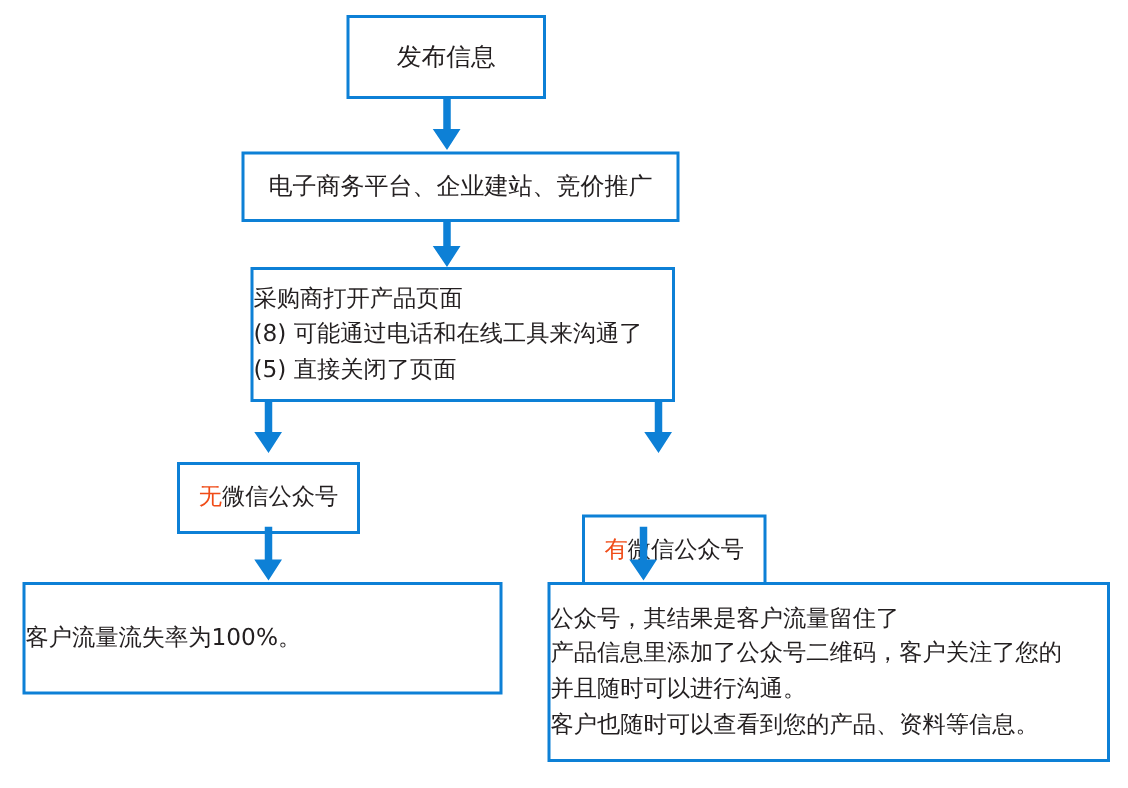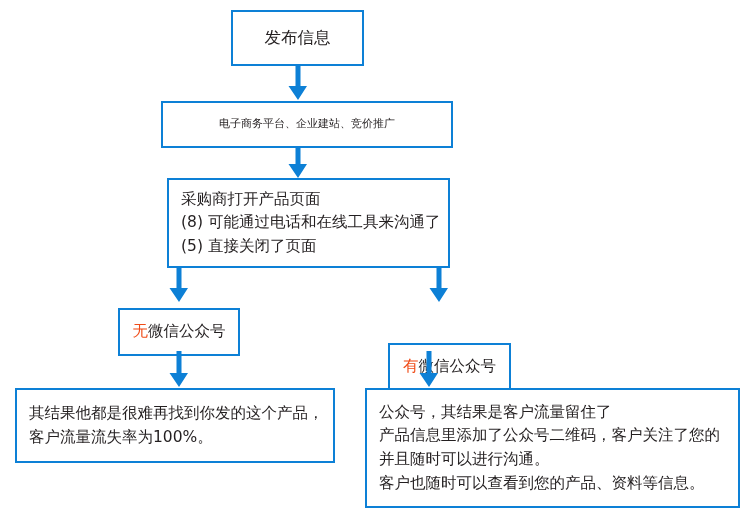--- a/index.html
+++ b/index.html
@@ -30,34 +30,34 @@
     justify-content: center;
   }
   .node .line {
     white-space: pre;
     line-height: 1.52;
   }
   .node.center .line {
     text-align: center;
   }
   .node.left-text {
-    padding-left: 12px;
+    padding-left: 0;
   }
   .node.left-text .line {
     text-align: left;
   }
 
   
   #node-publish {
     left: 231px; top: 10px; width: 133px; height: 56px;
     font-size: 16.5px;
   }
   #node-channels {
     left: 161px; top: 101px; width: 292px; height: 47px;
-    font-size: 11px;
+    font-size: 16px;
   }
   #node-buyer {
     left: 167px; top: 178px; width: 283px; height: 90px;
     font-size: 15.5px;
   }
   #node-no-wechat {
     left: 118px; top: 308px; width: 122px; height: 48px;
     font-size: 15.5px;
   }
   #node-has-wechat {
@@ -142,21 +142,20 @@
     </svg>
   </div>
 
   <div class="arrow" style="left:417px; top:351px;">
     <svg width="24" height="37" viewBox="0 0 24 37" aria-hidden="true">
       <path d="M9.5 0 h5 v22 h6.5 L12 36 L2.5 22 H9.5 Z" fill="#0d80d6"></path>
     </svg>
   </div>
 
   <div class="node left-text" id="node-result-no">
-    <div class="line">其结果他都是很难再找到你发的这个产品，</div>
     <div class="line">客户流量流失率为100%。</div>
   </div>
 
   <div class="node left-text" id="node-result-yes">
     <div class="line">公众号，其结果是客户流量留住了</div>
     <div class="line">产品信息里添加了公众号二维码，客户关注了您的</div>
     <div class="line">并且随时可以进行沟通。</div>
     <div class="line">客户也随时可以查看到您的产品、资料等信息。</div>
   </div>
 

